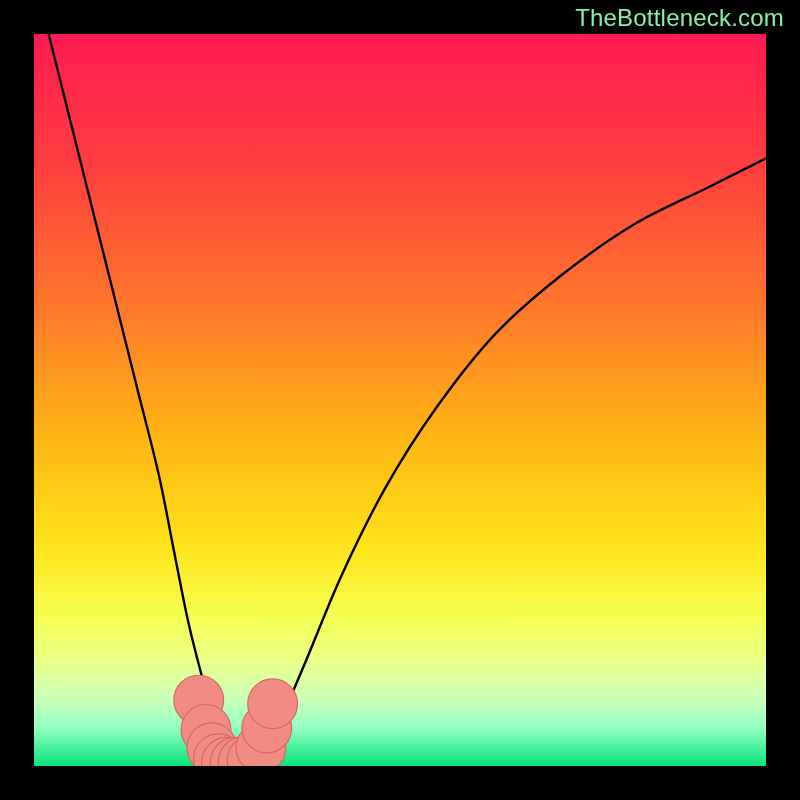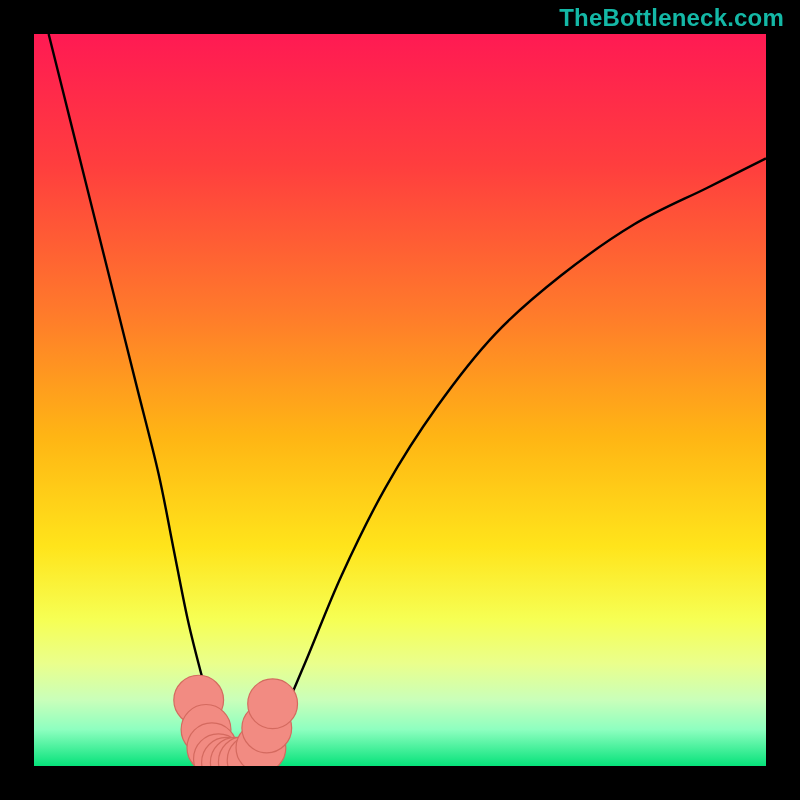--- a/index.html
+++ b/index.html
@@ -26,23 +26,23 @@
     overflow: hidden;
   }
   .gradient {
     position: absolute;
     left: 0; top: 0; right: 0; bottom: 0;
   }
   .watermark {
     position: absolute;
     top: 4px;
     right: 16px;
-    color: #14b8a6;
+    color: #86efac;
     font-size: 24px;
-    font-weight: 700;
+    font-weight: 400;
     letter-spacing: 0.2px;
     user-select: none;
   }
   svg.curve {
     position: absolute;
     left: 0; top: 0;
     width: 732px; height: 732px;
   }
 </style>
 </head>

